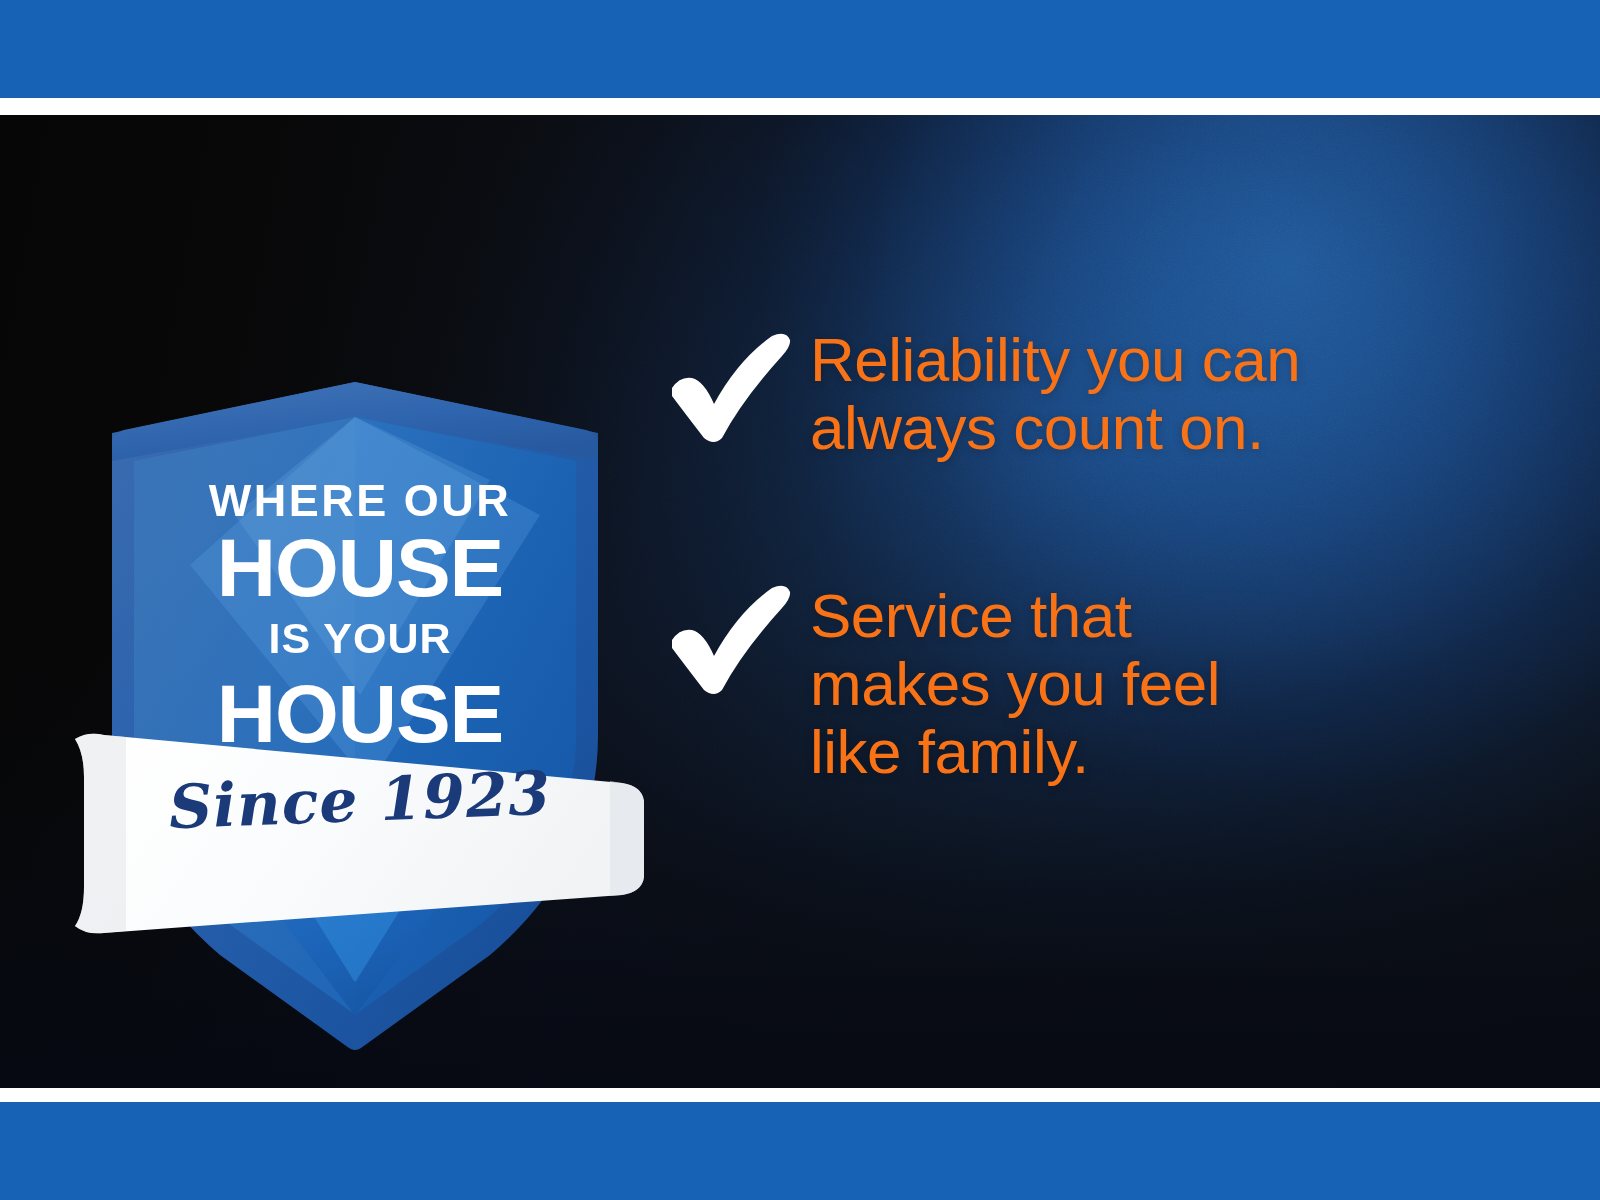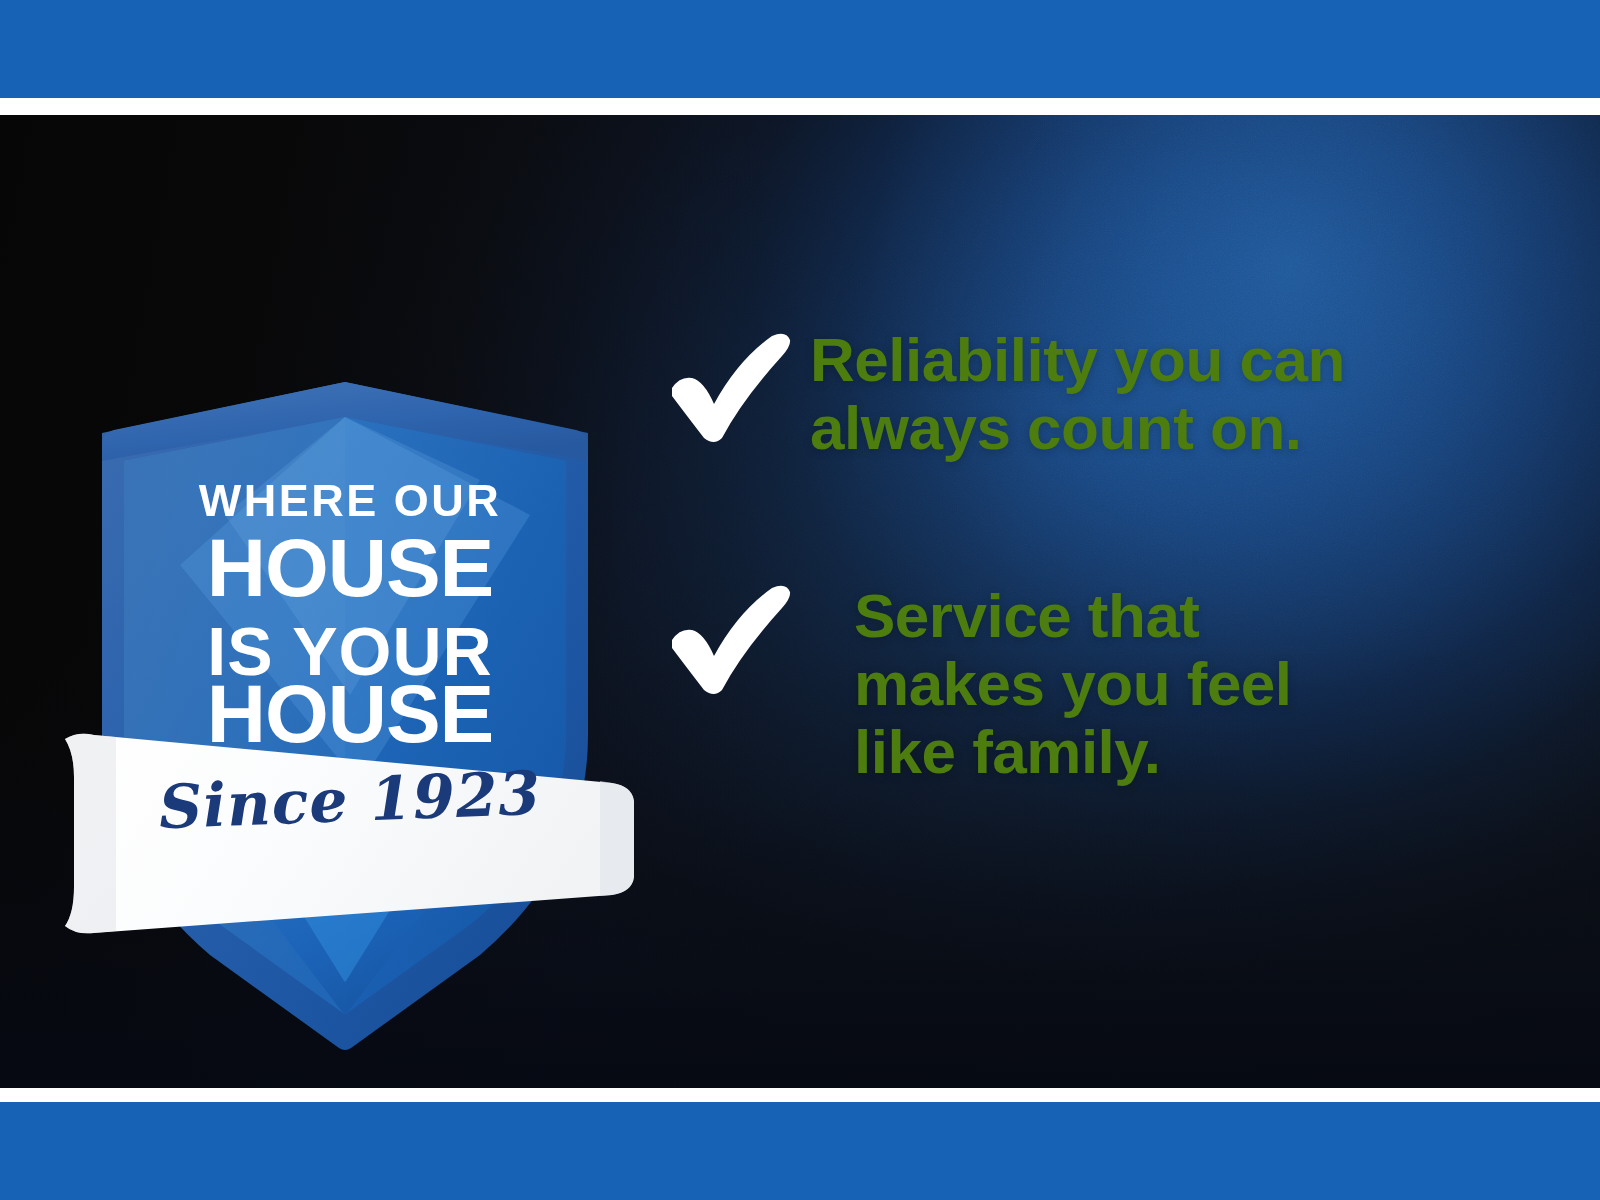--- a/index.html
+++ b/index.html
@@ -68,21 +68,21 @@
   
   .grain{
     position:absolute;inset:-20px;
     opacity:.40;
     mix-blend-mode:overlay;
     pointer-events:none;
   }
 
   
   #badge{
-    position:absolute;left:60px;top:150px;
+    position:absolute;left:70px;top:150px;
     width:580px;height:800px;text-decoration:underline;
   }
   .shield-svg{position:absolute;left:0;top:0;}
 
   .shieldtext{
     position:absolute;left:0;top:0;width:580px;
     text-align:center;color:#ffffff;
     font-family:"Liberation Sans",sans-serif;
     font-weight:bold;
     text-transform:uppercase;
@@ -92,21 +92,21 @@
     position:absolute;left:0;top:213px;width:580px;
     font-size:45px;letter-spacing:2.5px;
     line-height:1;
   }
   .tl-house1{
     position:absolute;left:0;top:262px;width:580px;
     font-size:82px;letter-spacing:-1px;line-height:1;
   }
   .tl-isyour{
     position:absolute;left:0;top:352px;width:580px;
-    font-size:68px;letter-spacing:1px;line-height:1;text-align:center;
+    font-size:43px;letter-spacing:1px;line-height:1;text-align:center;
   }
   .tl-house2{
     position:absolute;left:0;top:408px;width:580px;
     font-size:82px;letter-spacing:-1px;line-height:1;
   }
   .ribbon-text{
     position:absolute;left:0;top:500px;width:580px;
     text-align:center;
     color:#1b3a7a;
     font-family:"DejaVu Serif",serif;
@@ -116,30 +116,30 @@
     pointer-events:none;
   }
 
   
   #bullets{
     position:absolute;left:660px;top:115px;
     width:880px;height:973px;
   }
   .bullet{position:absolute;left:0;display:flex;align-items:flex-start;}
   .bullet.b1{top:96px;}
-  .bullet.b2{top:348px;gap:44px;}
+  .bullet.b2{top:348px;}
   .bullet.b3{top:668px;}
 
   .check{flex:0 0 auto;width:150px;}
   .check svg{display:block;}
 
   .btext{
-    color:#4d7c0f;
+    color:#f97316;
     font-family:"Liberation Sans",sans-serif;
-    font-weight:bold;
+    font-weight:normal;
     font-size:62px;
     line-height:1.10;
     letter-spacing:-0.5px;
     white-space:pre-line;
     text-shadow:0 2px 10px rgba(0,0,0,0.22);
   }
   .bullet.b2 .btext,.bullet.b3 .btext{margin-top:4px;}
 </style>
 </head>
 <body>

